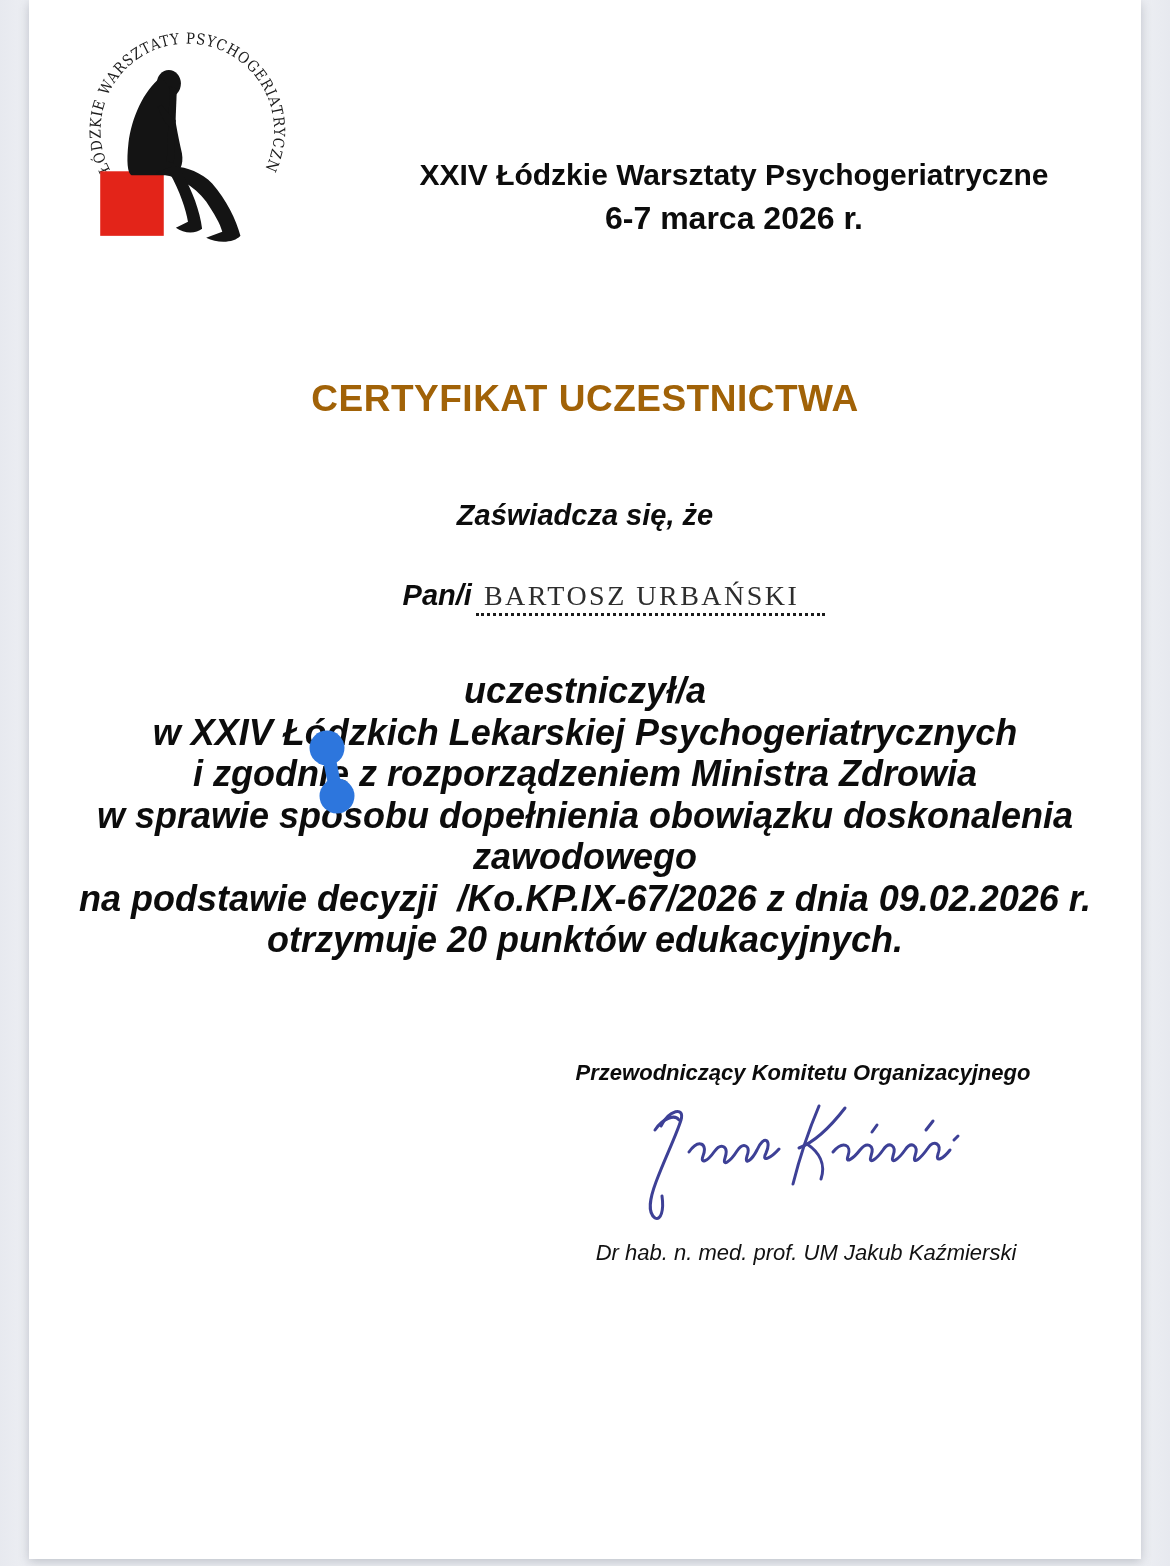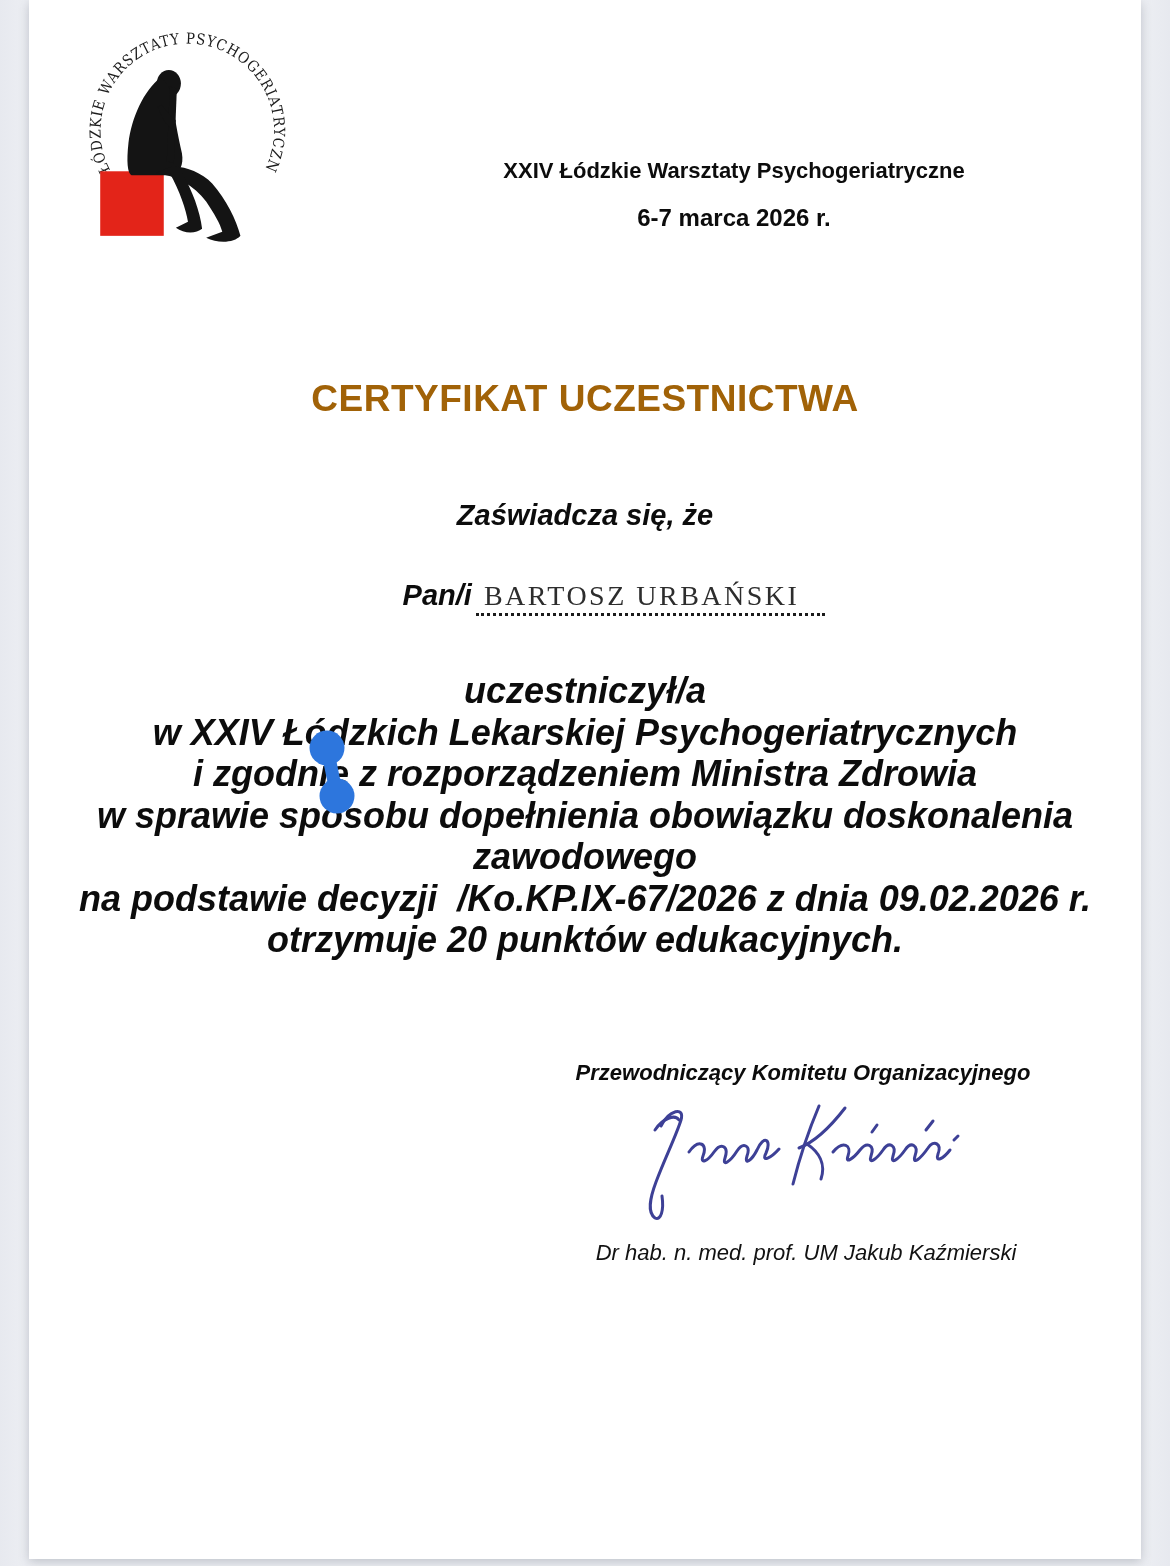--- a/index.html
+++ b/index.html
@@ -15,22 +15,22 @@
     position:absolute;left:29px;top:0;width:1112px;height:1559px;
     background:#ffffff;
     box-shadow:0 3px 10px rgba(70,75,95,.28);
   }
   
   .logo{position:absolute;left:56px;top:22px;width:212px;height:232px;}
   .logo svg{width:100%;height:100%;display:block;}
   .arc-text{font-family:"DejaVu Serif","Liberation Serif",serif;font-size:15px;letter-spacing:1px;fill:#1c1c1c;}
   
   .header{position:absolute;left:305px;top:158px;width:800px;text-align:center;color:#0c0c0c;}
-  .header .line1{font-size:22px;font-weight:bold;}
-  .header .line2{font-size:24px;font-weight:bold;margin-top:20px;}
+  .header .line1{font-size:30px;font-weight:bold;}
+  .header .line2{font-size:32px;font-weight:bold;margin-top:8px;}
   
   .cert-title{
     position:absolute;left:0;top:378px;width:1112px;text-align:center;
     font-size:37px;font-weight:bold;letter-spacing:.5px;color:#a16207;
   }
   
   .intro{
     position:absolute;left:0;top:499px;width:1112px;text-align:center;
     font-size:29px;font-weight:bold;font-style:italic;color:#0c0c0c;
   }

